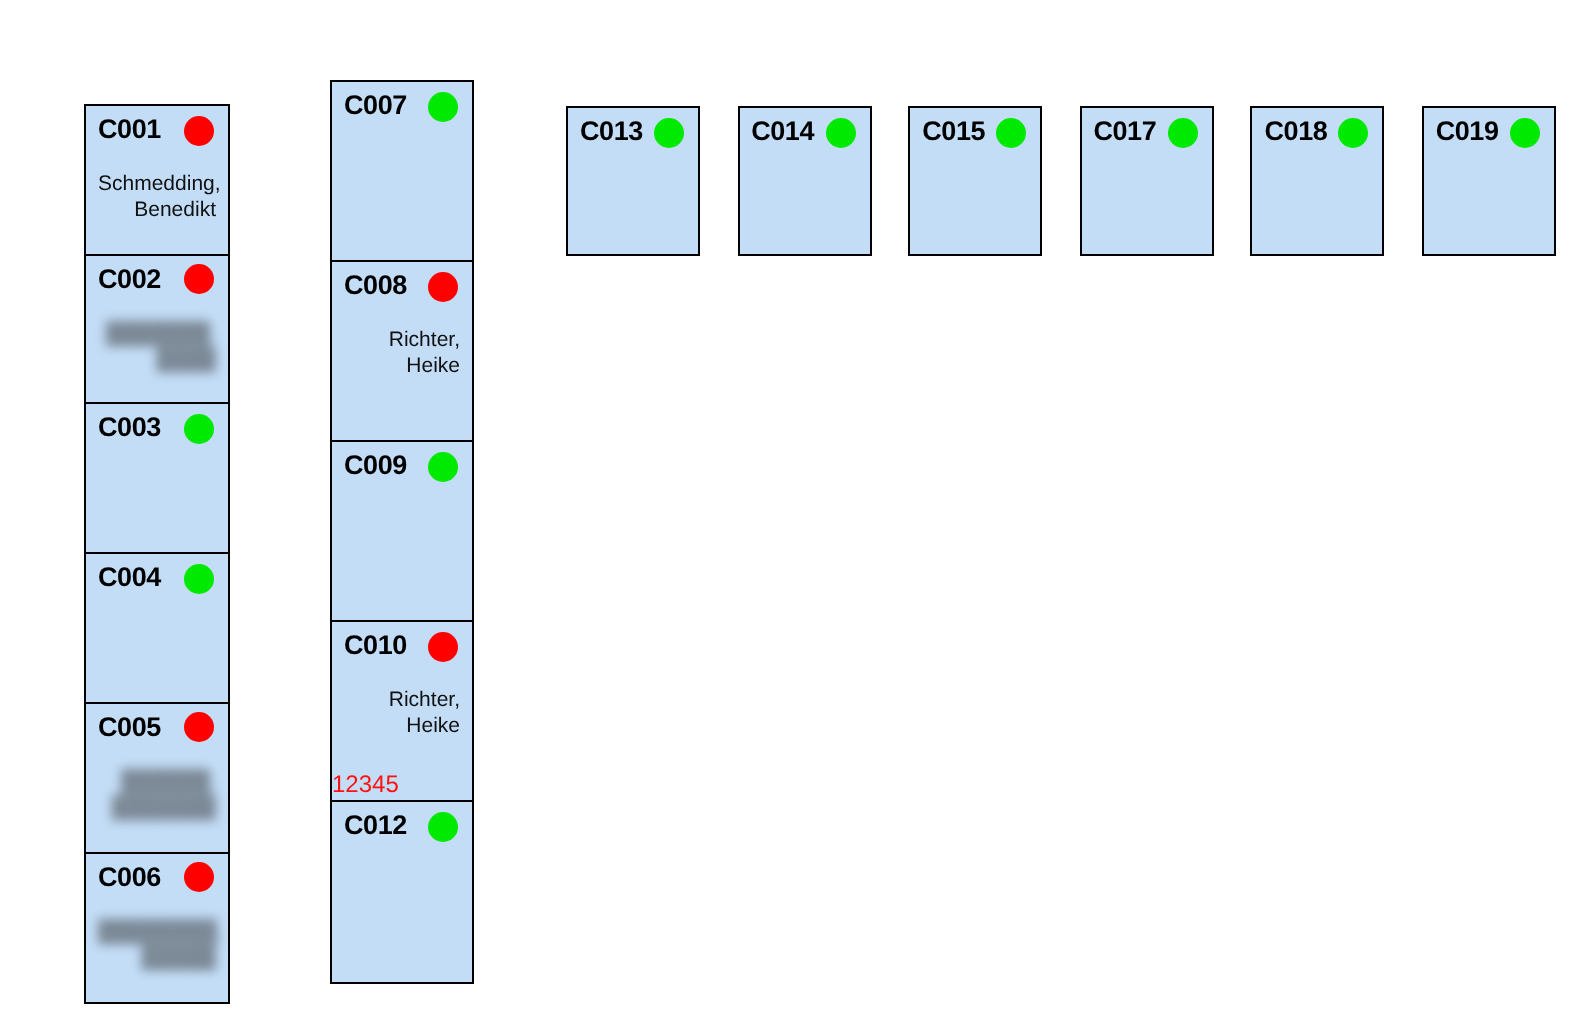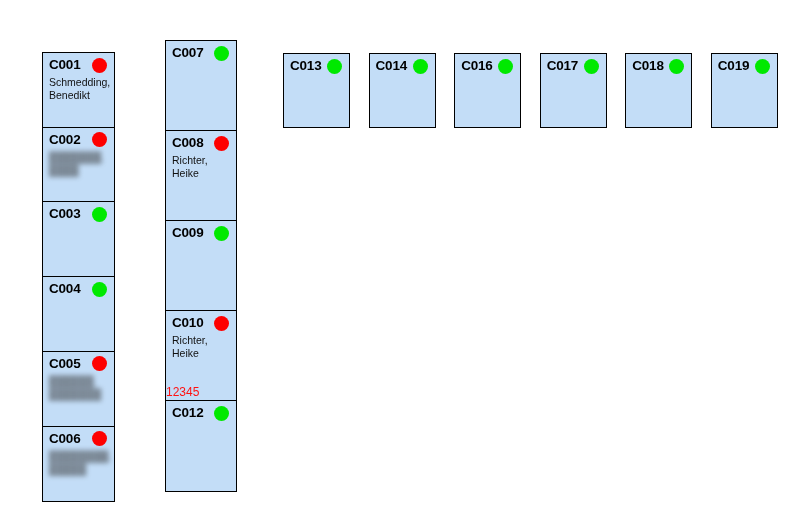--- a/index.html
+++ b/index.html
@@ -98,25 +98,25 @@
     height: 15px;
     border-radius: 50%;
     flex: 0 0 auto;
     margin-right: 1px;
   }
   .status-dot.red   { background: #fe0000; }
   .status-dot.green { background: #00e900; }
 
   
   .card-name {
-    margin-top: 3px;
+    margin-top: 13px;
     font-size: 10.5px;
     line-height: 13px;
     color: #111111;
-    text-align: left;
+    text-align: right;
     white-space: pre-line;
   }
   .card-name.blurred {
     color: #6f7a85;
     filter: blur(2.6px);
     -webkit-filter: blur(2.6px);
     opacity: 0.85;
   }
 
   
@@ -227,21 +227,21 @@
         </div>
       </div>
       <div class="card">
         <div class="card-head">
           <span class="card-id">C014</span>
           <span class="status-dot green"></span>
         </div>
       </div>
       <div class="card">
         <div class="card-head">
-          <span class="card-id">C016</span>
+          <span class="card-id">C015</span>
           <span class="status-dot green"></span>
         </div>
       </div>
       <div class="card">
         <div class="card-head">
           <span class="card-id">C017</span>
           <span class="status-dot green"></span>
         </div>
       </div>
       <div class="card">

